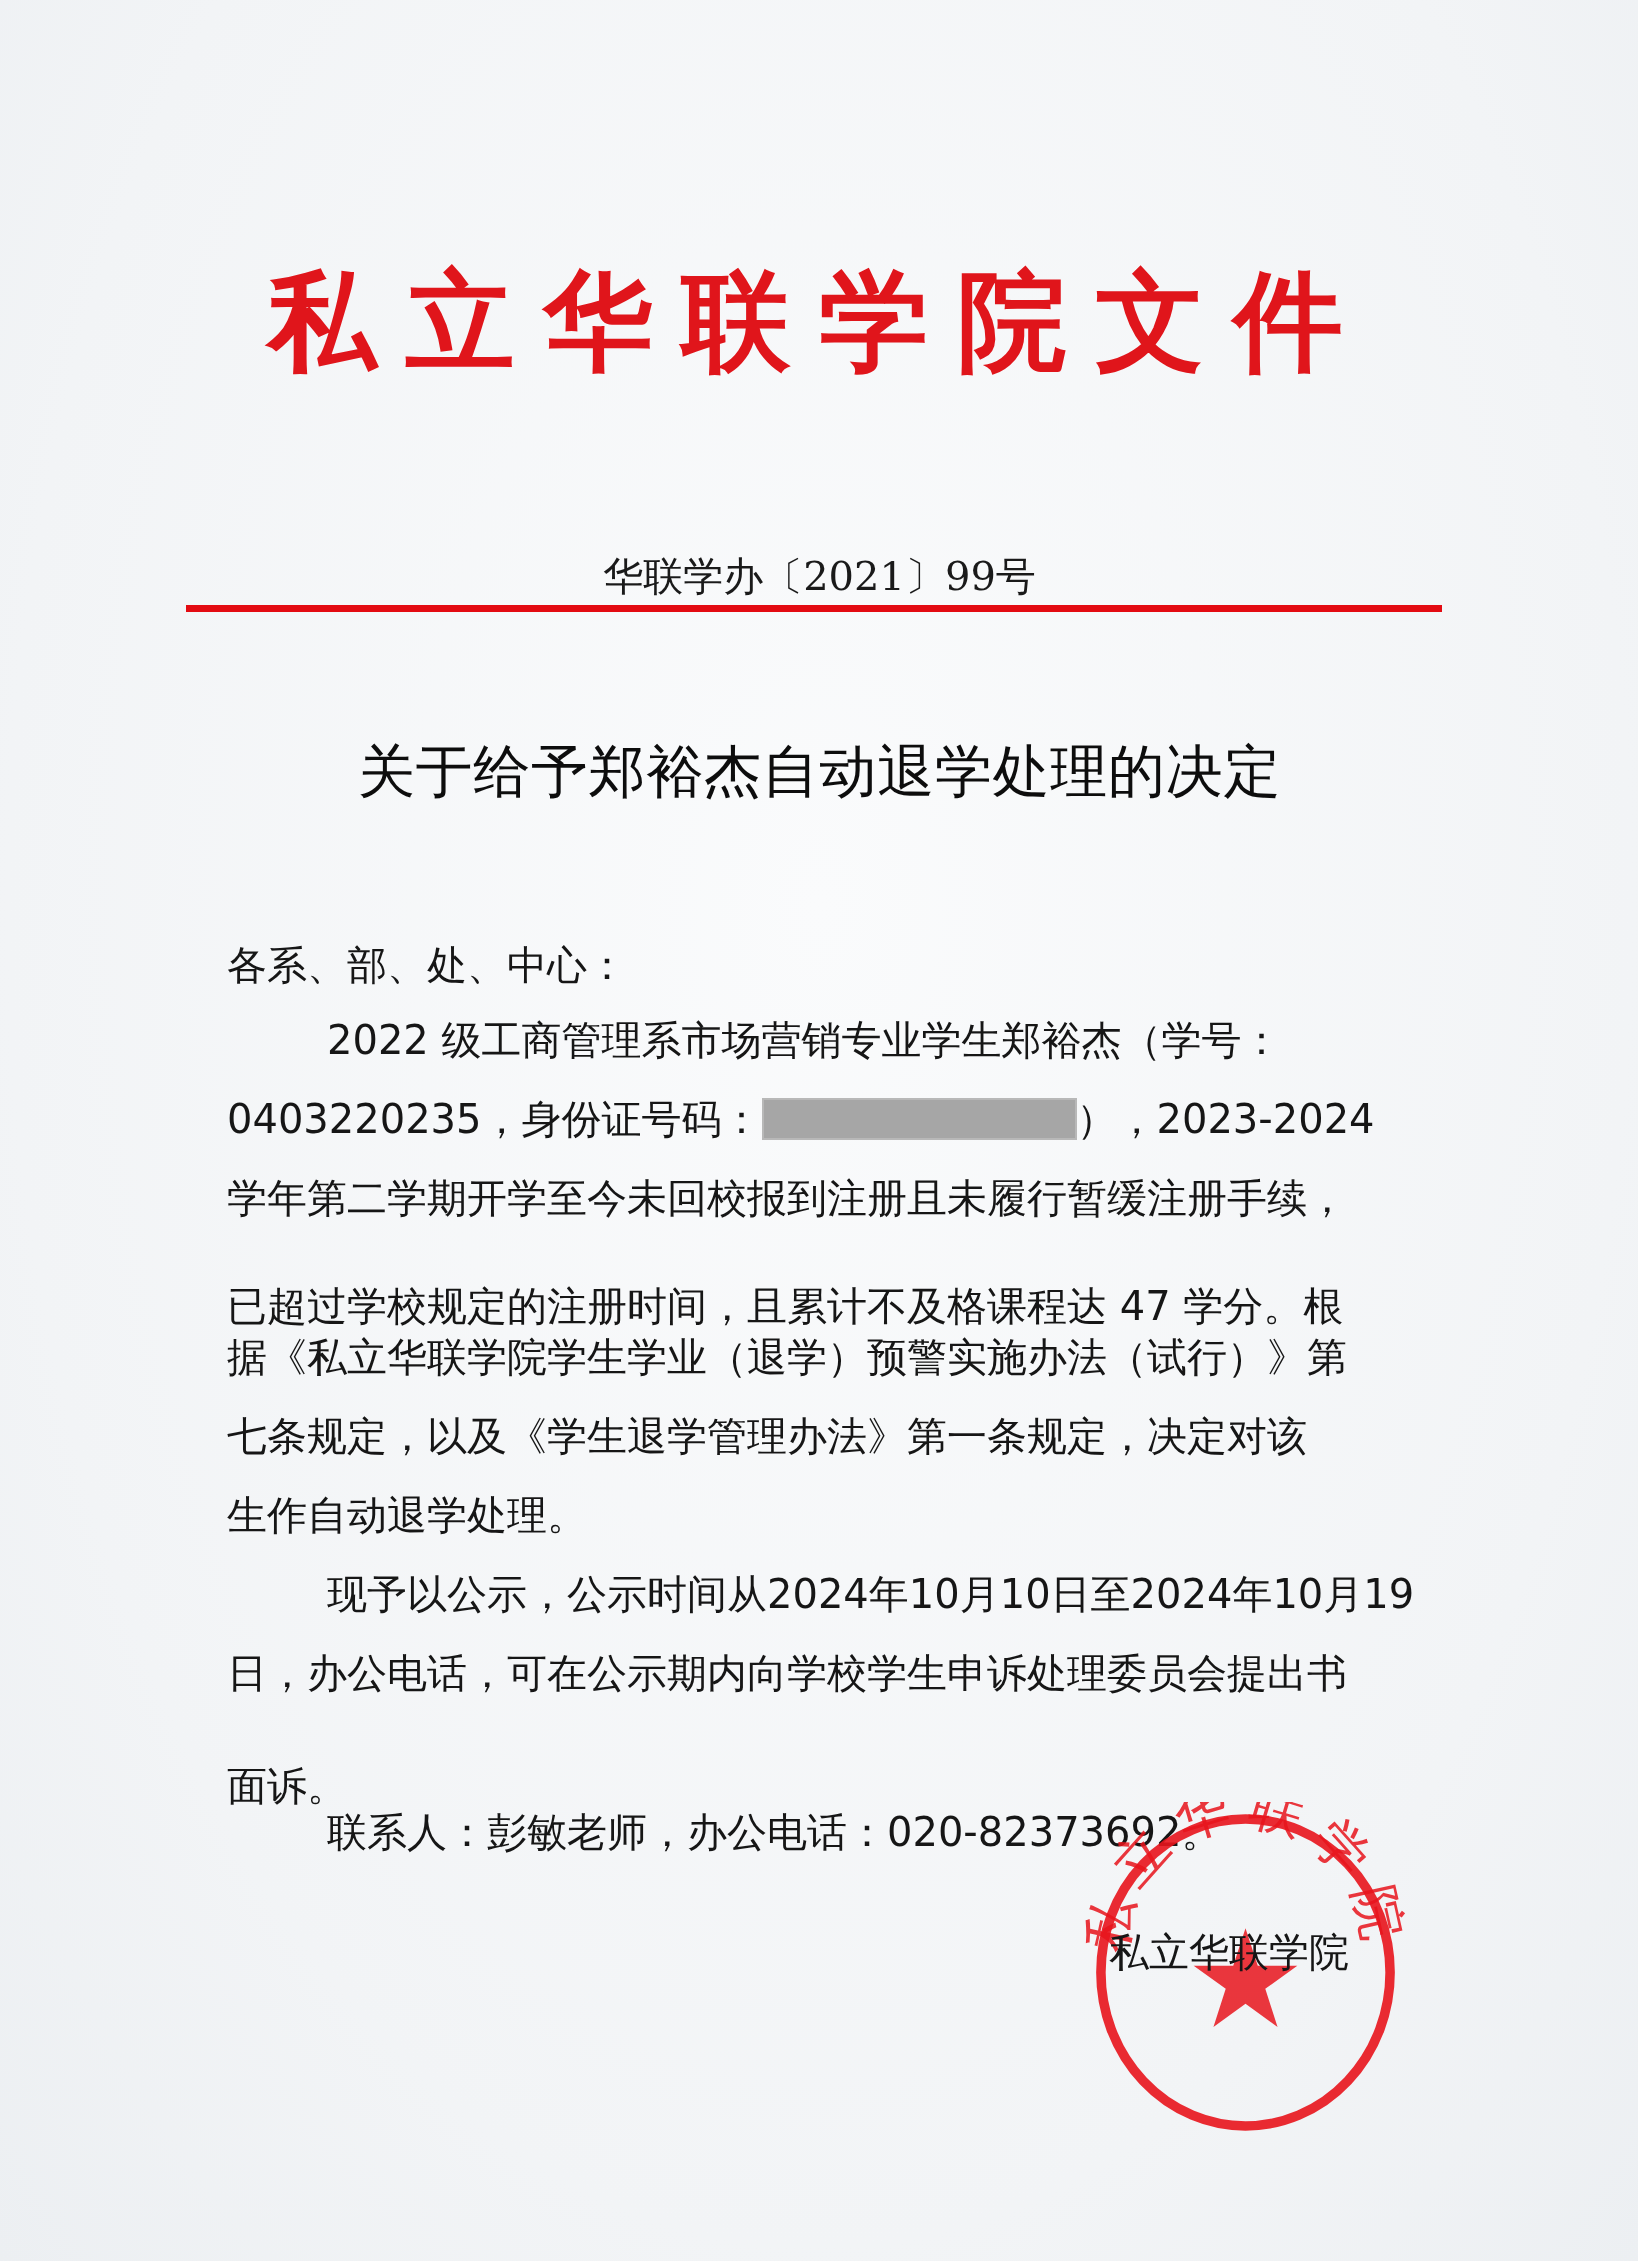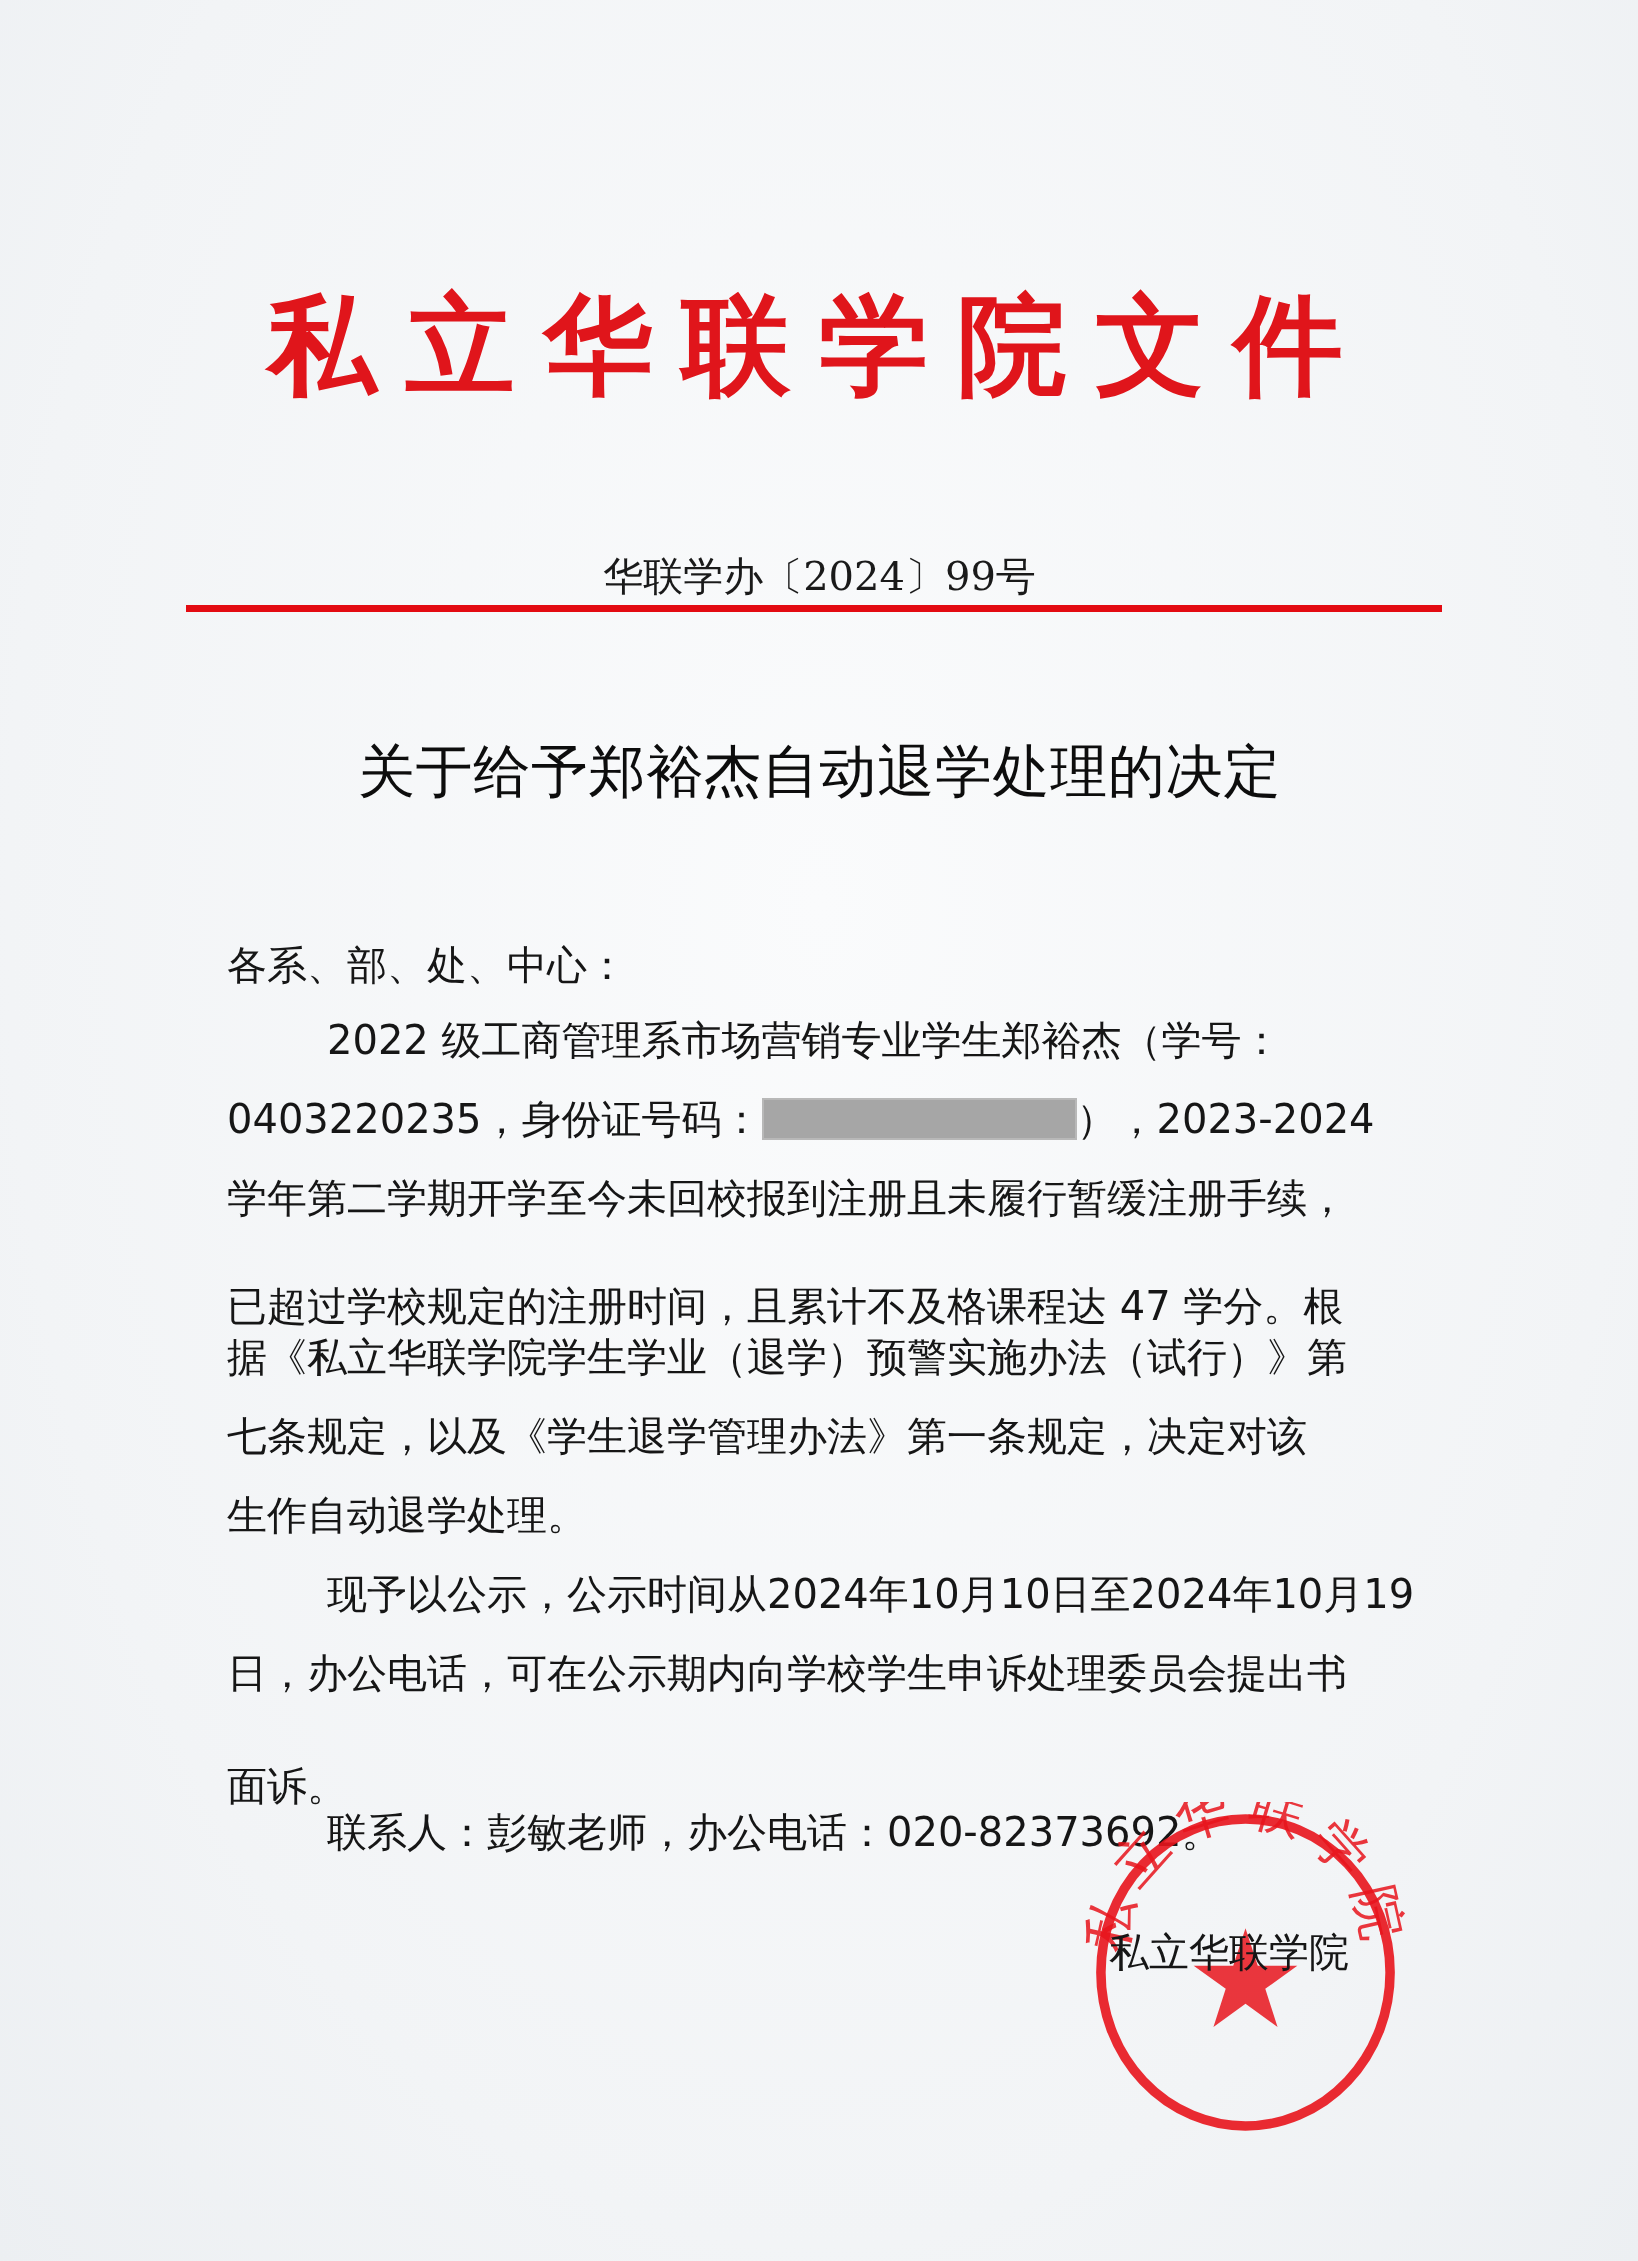--- a/index.html
+++ b/index.html
@@ -25,21 +25,20 @@
       position: absolute;
       left: 0; width: 1639px;
       top: 253px;
       text-align: center;
       color: #e0151b;
       font-family: "DejaVu Serif", serif;
       font-weight: bold;
       font-size: 109px;
       letter-spacing: 29px;
       line-height: 137px;
-      margin-top: 24px;
     }
     .docnum {
       position: absolute;
       left: 0; width: 1639px;
       top: 549px;
       text-align: center;
       font-size: 40px;
       line-height: 55px;
       color: #1a1a1a;
     }
@@ -116,21 +115,21 @@
       white-space: nowrap;
     }
   </style>
 </head>
 <body>
 
 <div class="paper">
 
   <div class="masthead">私立华联学院文件</div>
 
-  <div class="docnum">华联学办〔2024〕99号</div>
+  <div class="docnum">华联学办〔2021〕99号</div>
 
   <div class="redline"></div>
 
   <div class="title">关于给予郑裕杰自动退学处理的决定</div>
 
   <div class="body-text" style="top:938px;">
     <div class="line" style="top:0px;">各系、部、处、中心：</div>
 
     <div class="line indent" style="top:75px;">2022 级工商管理系市场营销专业学生郑裕杰（学号：</div>
     <div class="line" style="top:154px;"><span>0403220235，身份证号码：</span><span class="redact"></span><span>），2023-2024</span></div>

